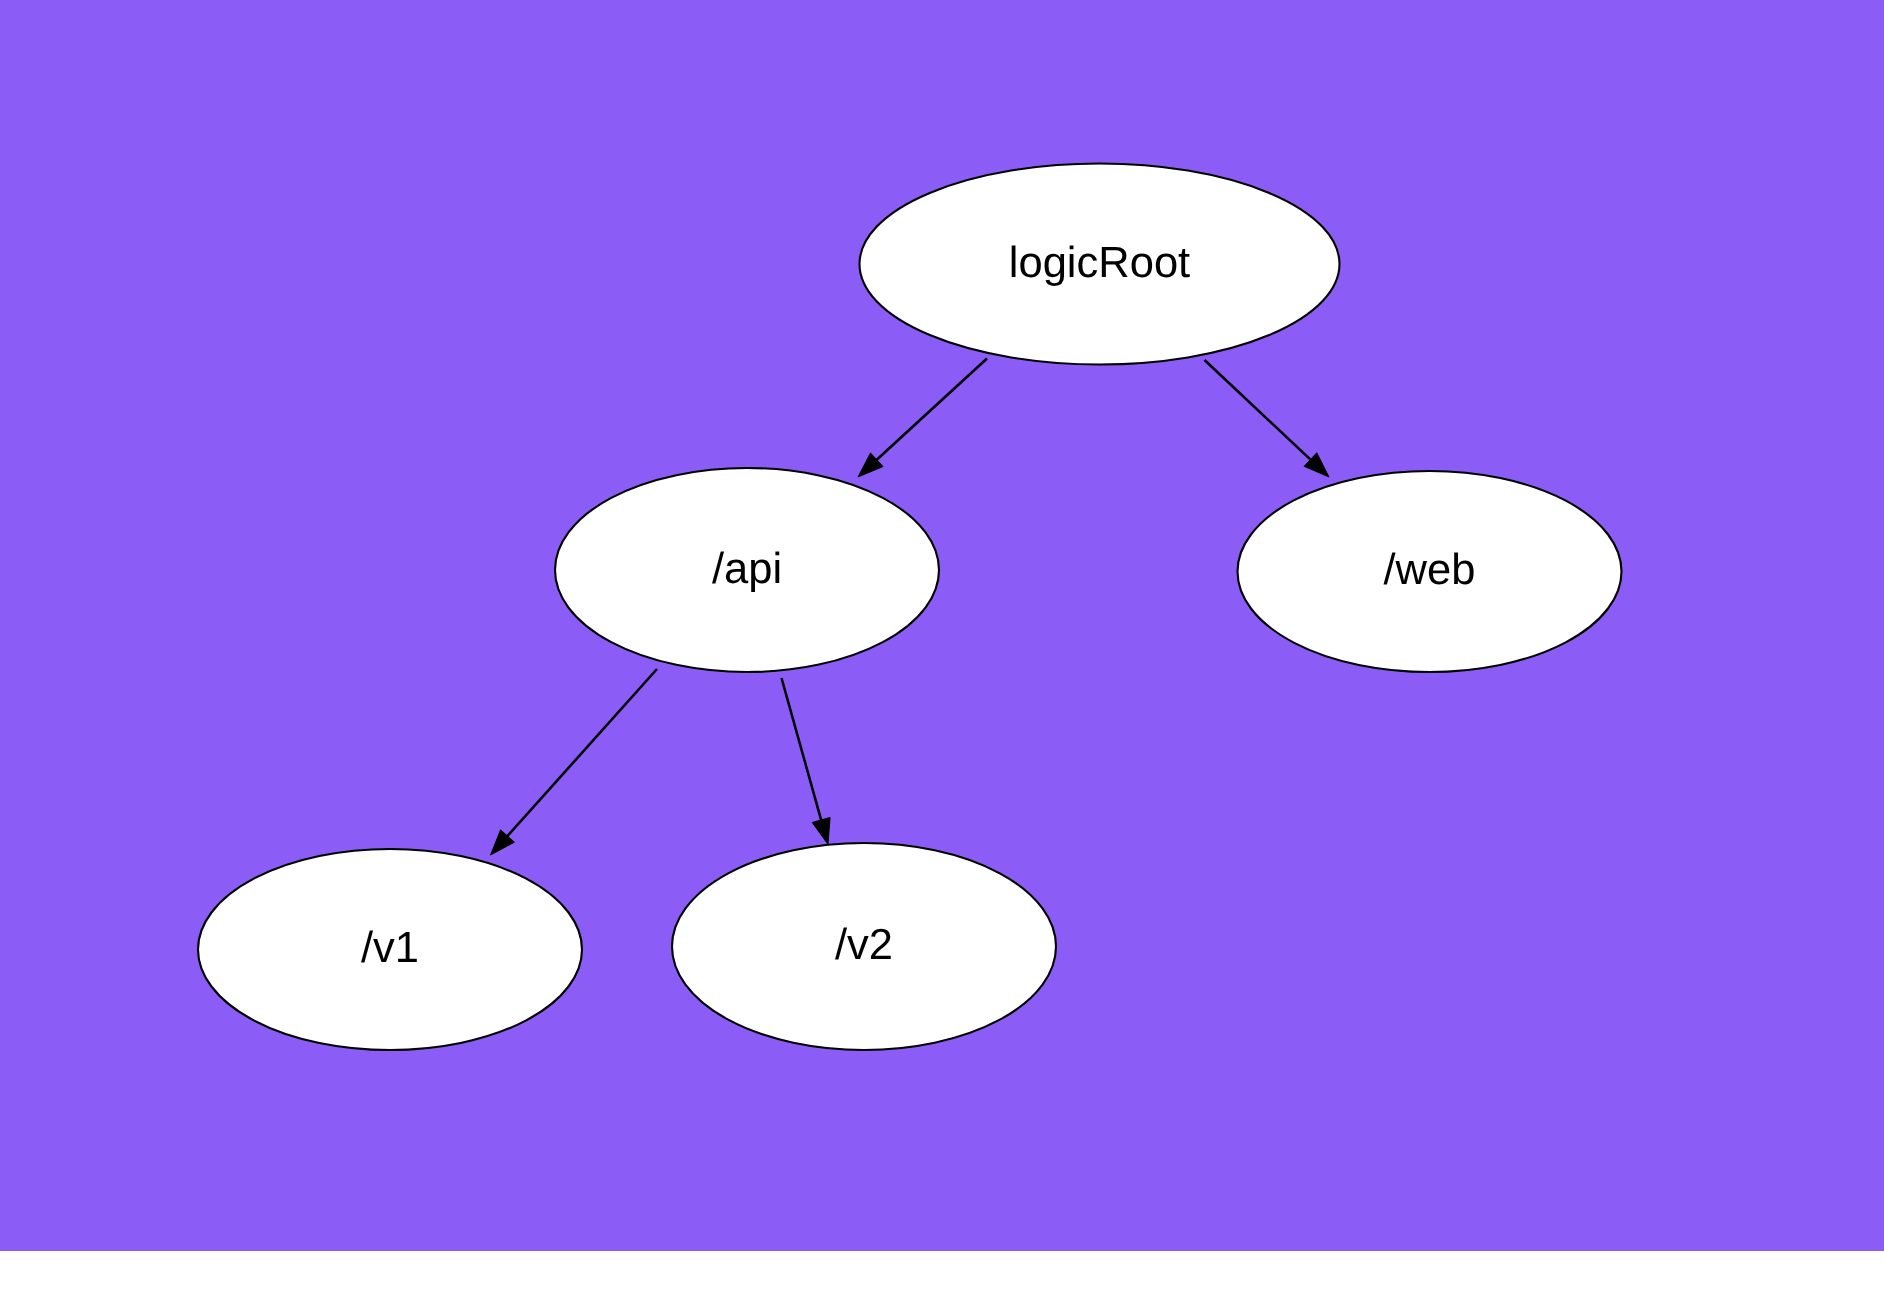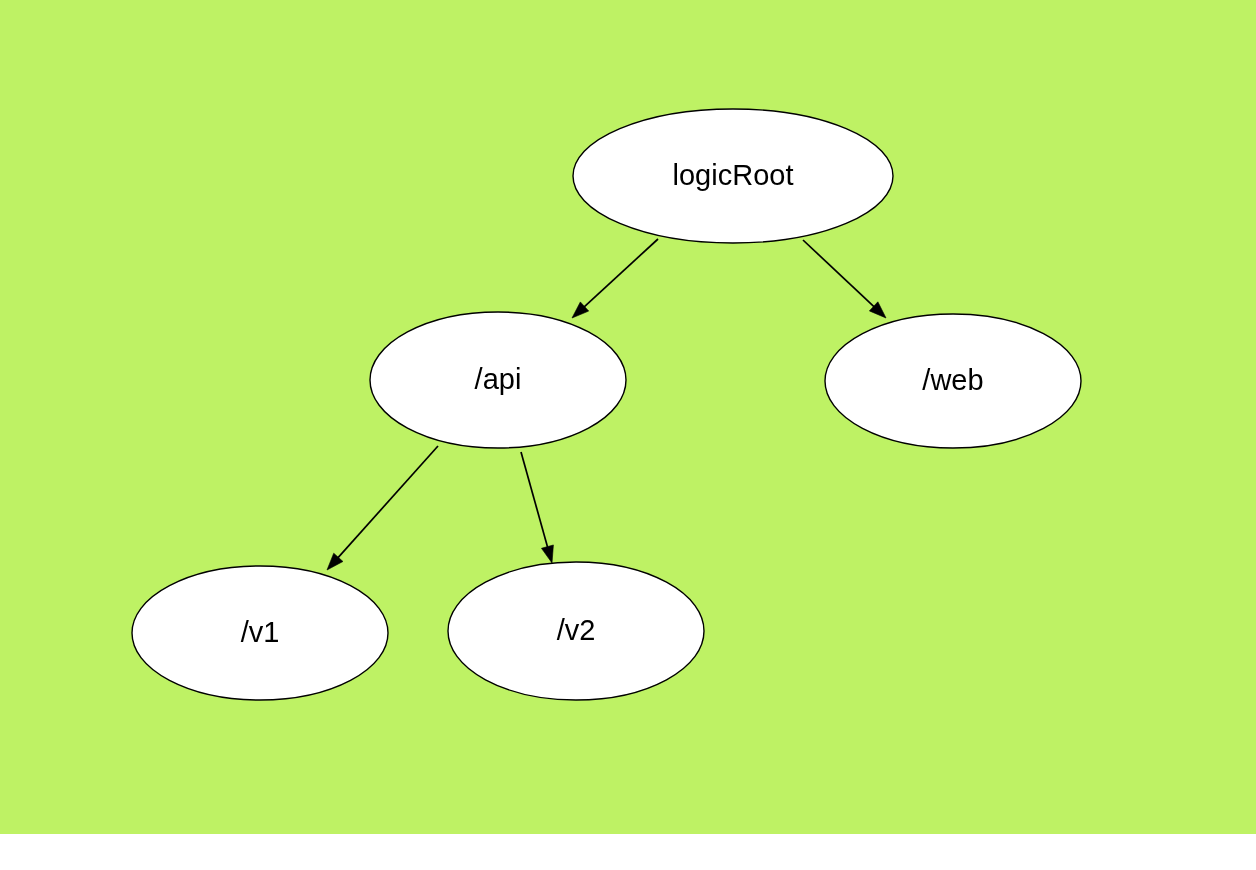--- a/index.html
+++ b/index.html
@@ -11,21 +11,21 @@
   body {
     width: 1256px;
     height: 870px;
     overflow: hidden;
     font-family: "Liberation Sans", sans-serif;
   }
   #diagram-canvas {
     position: relative;
     width: 1256px;
     height: 834px;
-    background: #bef264;
+    background: #8b5cf6;
   }
   #graph-svg {
     display: block;
     width: 1256px;
     height: 870px;
   }
   .node-ellipse {
     fill: #ffffff;
     stroke: #000000;
     stroke-width: 1.4;

